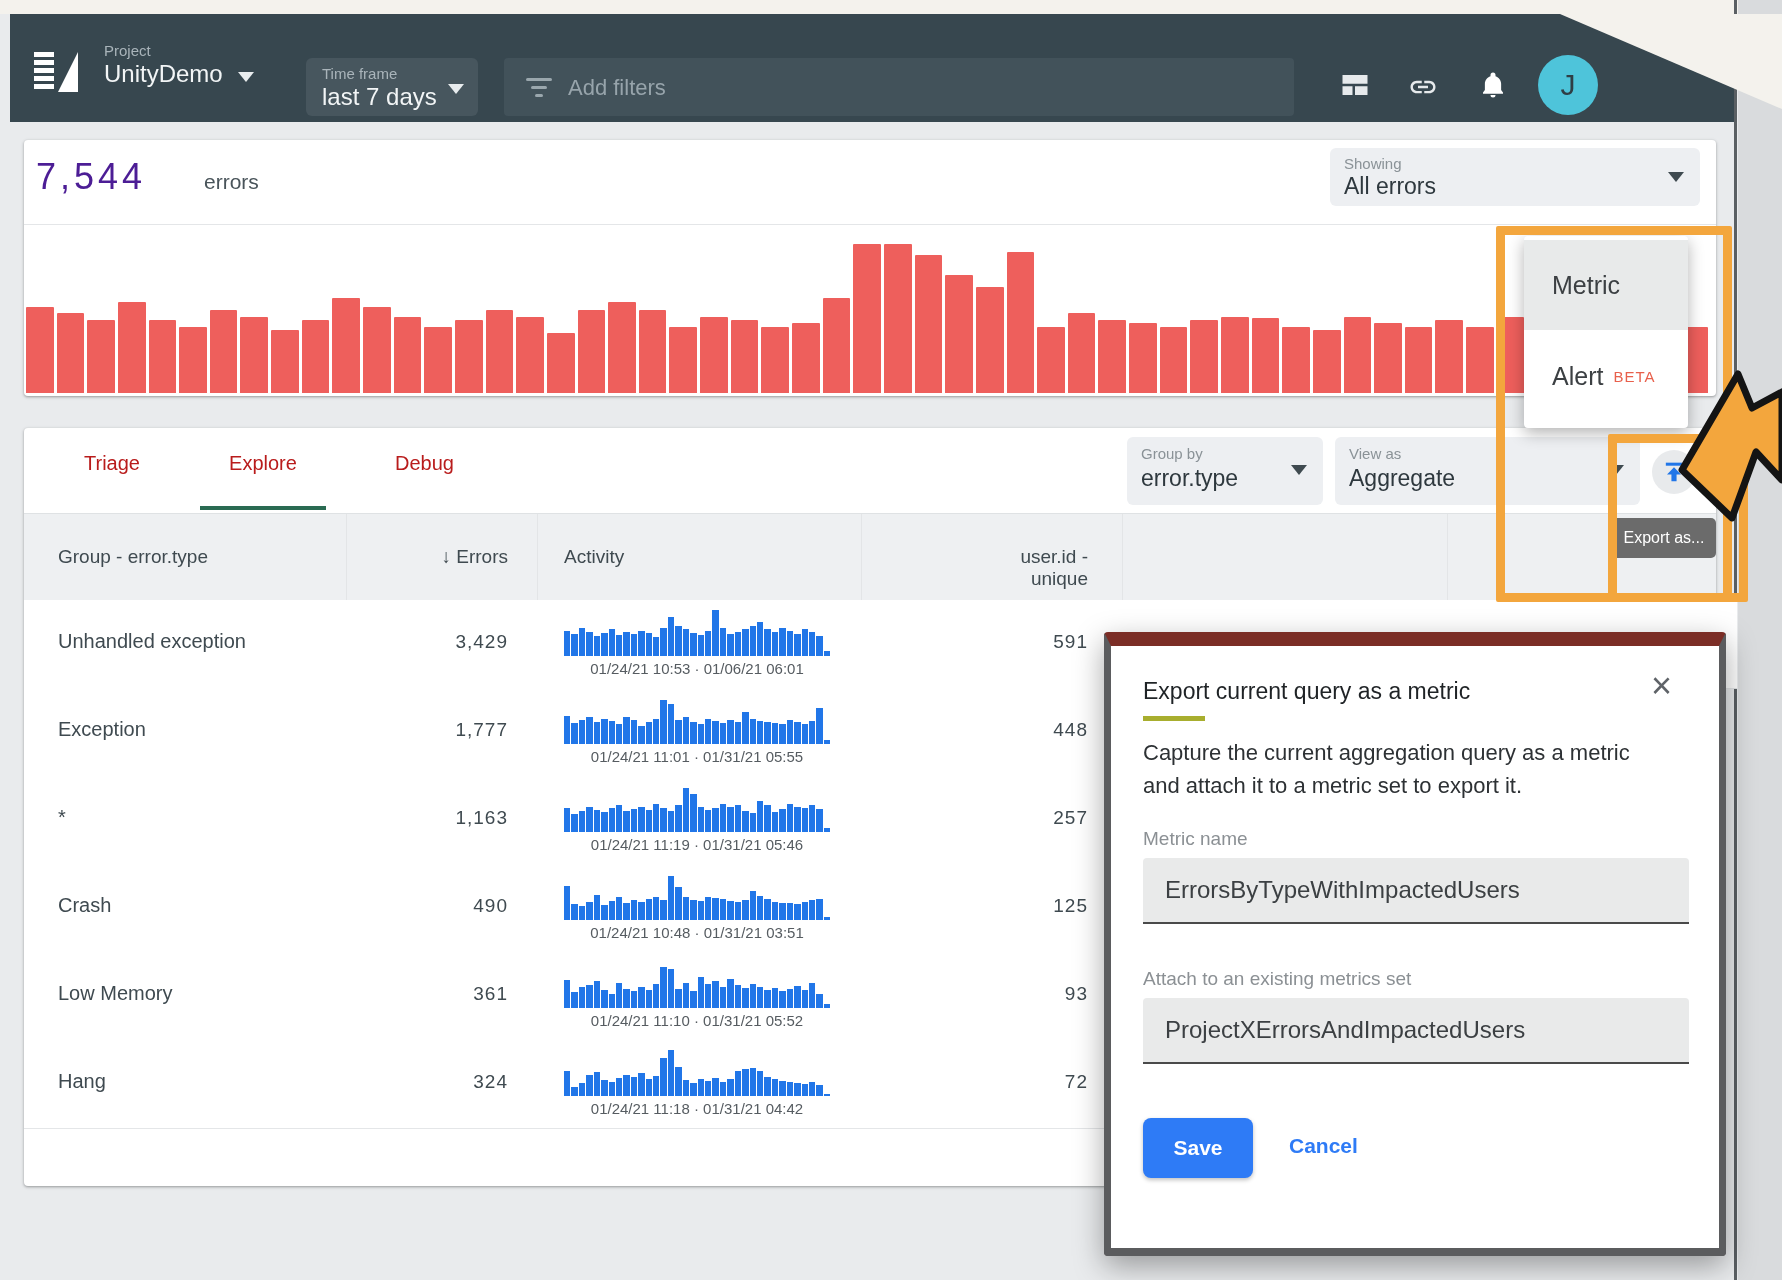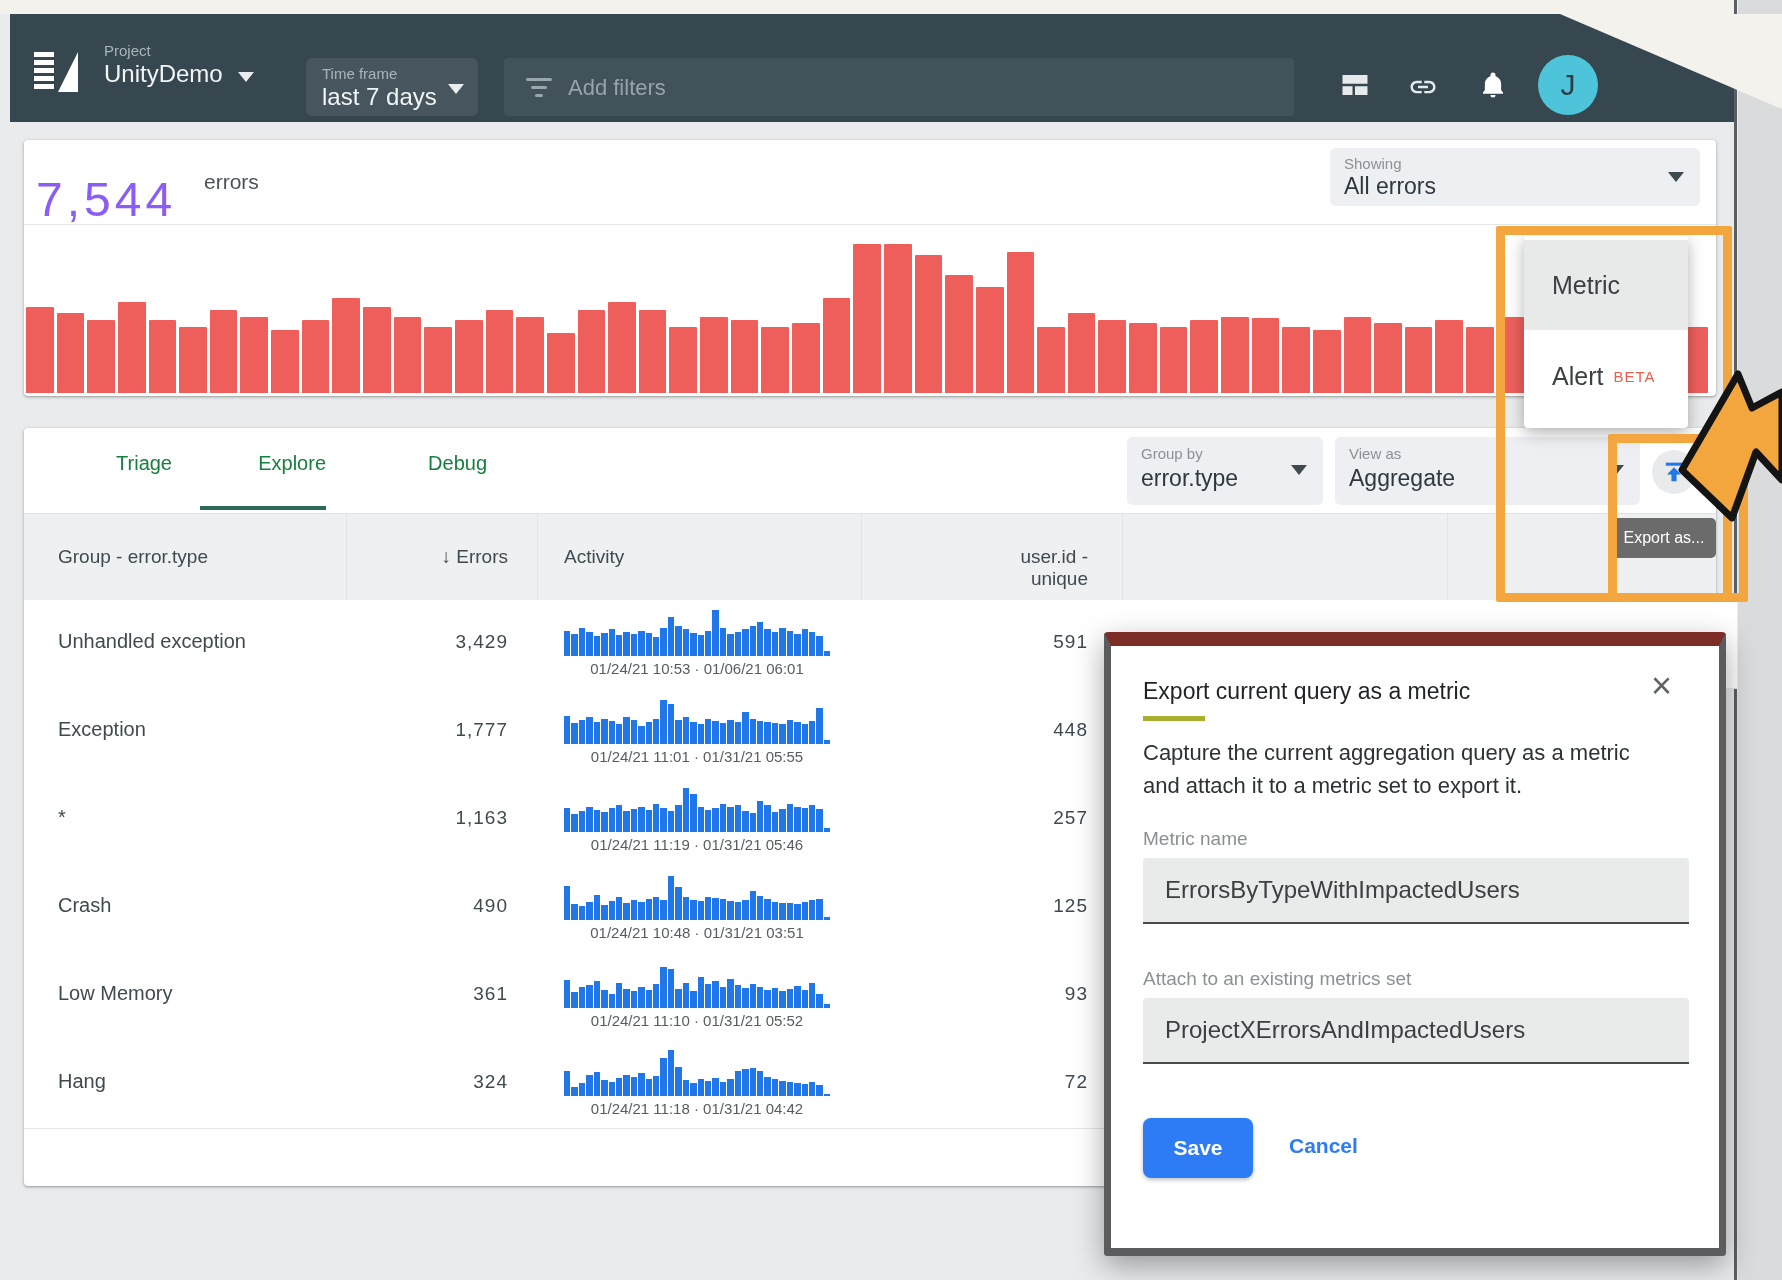--- a/index.html
+++ b/index.html
@@ -29,36 +29,36 @@
   .fbar{position:absolute;background:#9aa7ad;height:3px;border-radius:2px;}
   #avatar{left:1528px;top:41px;width:60px;height:60px;border-radius:50%;background:var(--avatar);
       display:flex;align-items:center;justify-content:center;font-size:30px;color:#2f3e45;}
 
   
   .card{background:#fff;border-radius:4px;box-shadow:0 1px 2px rgba(60,64,67,.3),0 1px 3px 1px rgba(60,64,67,.15);}
   #summary-card{left:24px;top:140px;width:1692px;height:256px;}
   #table-card{left:24px;top:428px;width:1692px;height:758px;}
 
   
-  #err-count{left:36px;top:172px;font-size:48px;color:#8b5cf6;letter-spacing:4px;}
+  #err-count{left:36px;top:156px;font-size:36px;color:#4c1d95;letter-spacing:4px;}
   #err-unit{left:204px;top:170px;font-size:21px;color:#49545a;}
   #date-range{left:232px;top:170px;font-size:21px;color:#40494f;}
   .select-box{background:#edeff2;border-radius:6px;}
   #showing-box{left:1330px;top:148px;width:370px;height:58px;}
   .sel-label{position:absolute;left:14px;top:7px;font-size:15px;color:#8a9297;}
   .sel-value{position:absolute;left:14px;top:25px;font-size:23px;color:#2e383e;}
   .sel-caret{position:absolute;right:16px;top:24px;}
   #summary-divider{left:24px;top:224px;width:1692px;height:1px;background:#e4e6e8;}
 
   
   #chart{left:26px;top:227px;width:1682px;height:166px;display:flex;align-items:flex-end;gap:3px;}
   .hbar{flex:1;background:var(--bar-red);border-radius:1px 1px 0 0;}
 
   
-  .tab{top:452px;font-size:20px;color:#15803d;text-align:right;}
+  .tab{top:452px;font-size:20px;color:#b91c1c;text-align:center;}
   #tab-underline{left:200px;top:506px;width:126px;height:4px;background:var(--tab-green);}
   #tabs-divider{left:24px;top:513px;width:1692px;height:1px;background:#dfe2e4;}
 
   
   #groupby-box{left:1127px;top:437px;width:196px;height:68px;}
   #viewas-box{left:1335px;top:437px;width:305px;height:68px;}
   .sel-label2{position:absolute;left:14px;top:8px;font-size:15px;color:#8a9297;}
   .sel-value2{position:absolute;left:14px;top:28px;font-size:23px;color:#2e383e;}
   #export-btn{left:1652px;top:450px;width:44px;height:44px;border-radius:50%;background:#e8eaec;
       display:flex;align-items:center;justify-content:center;}

